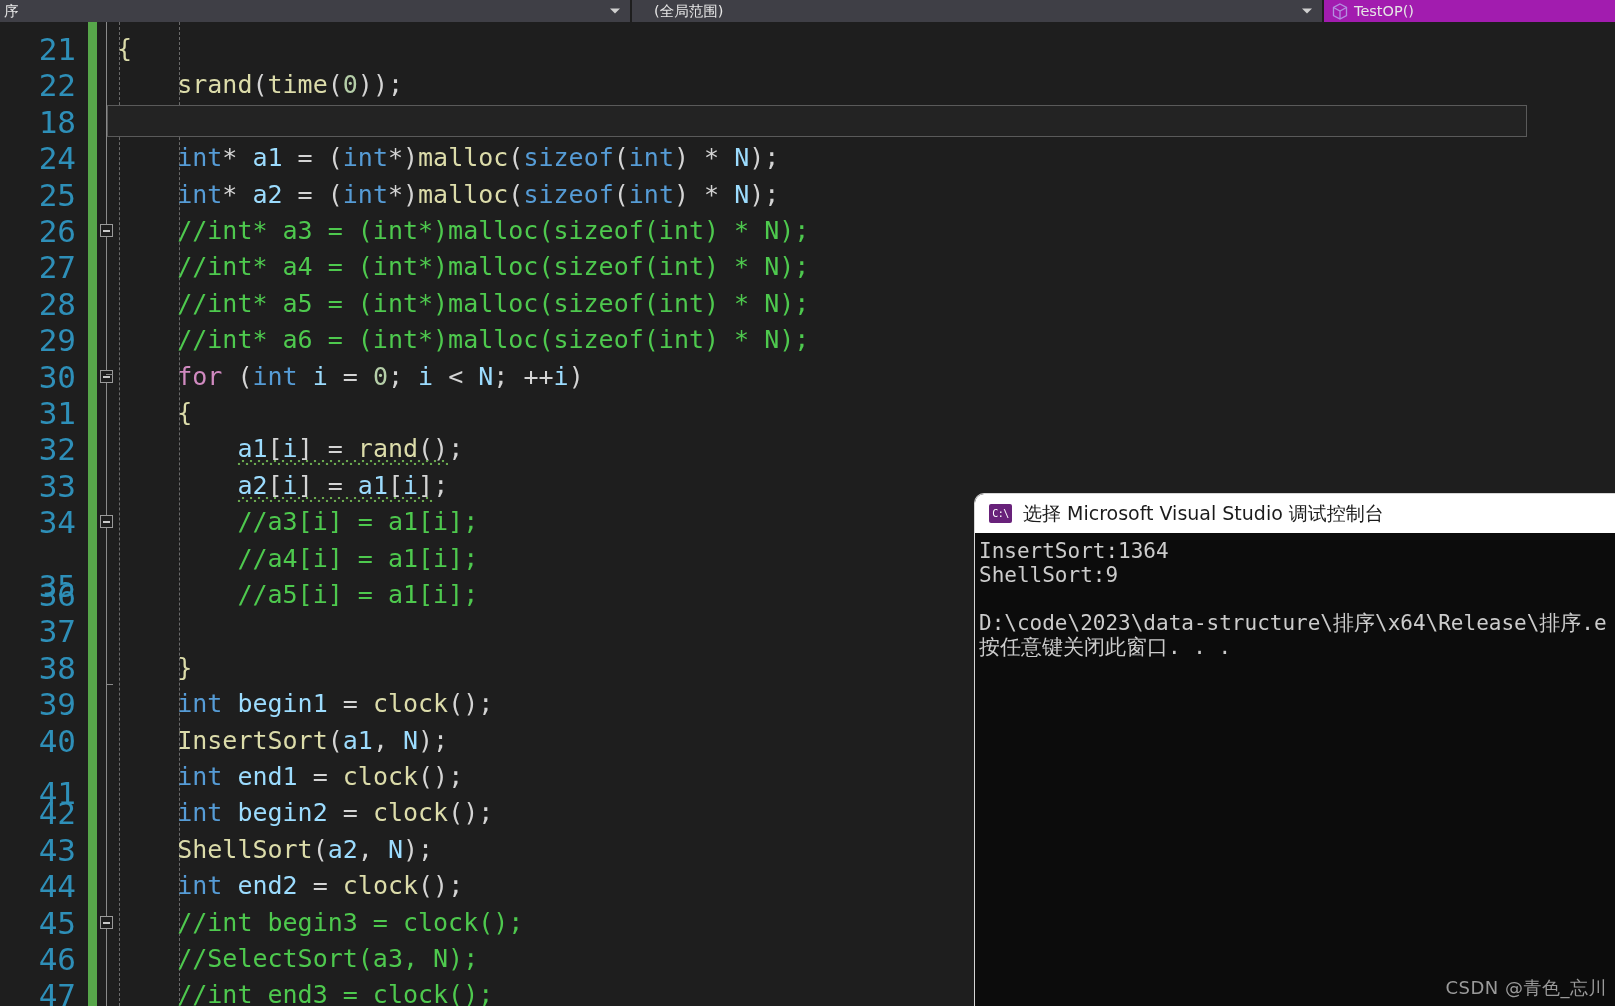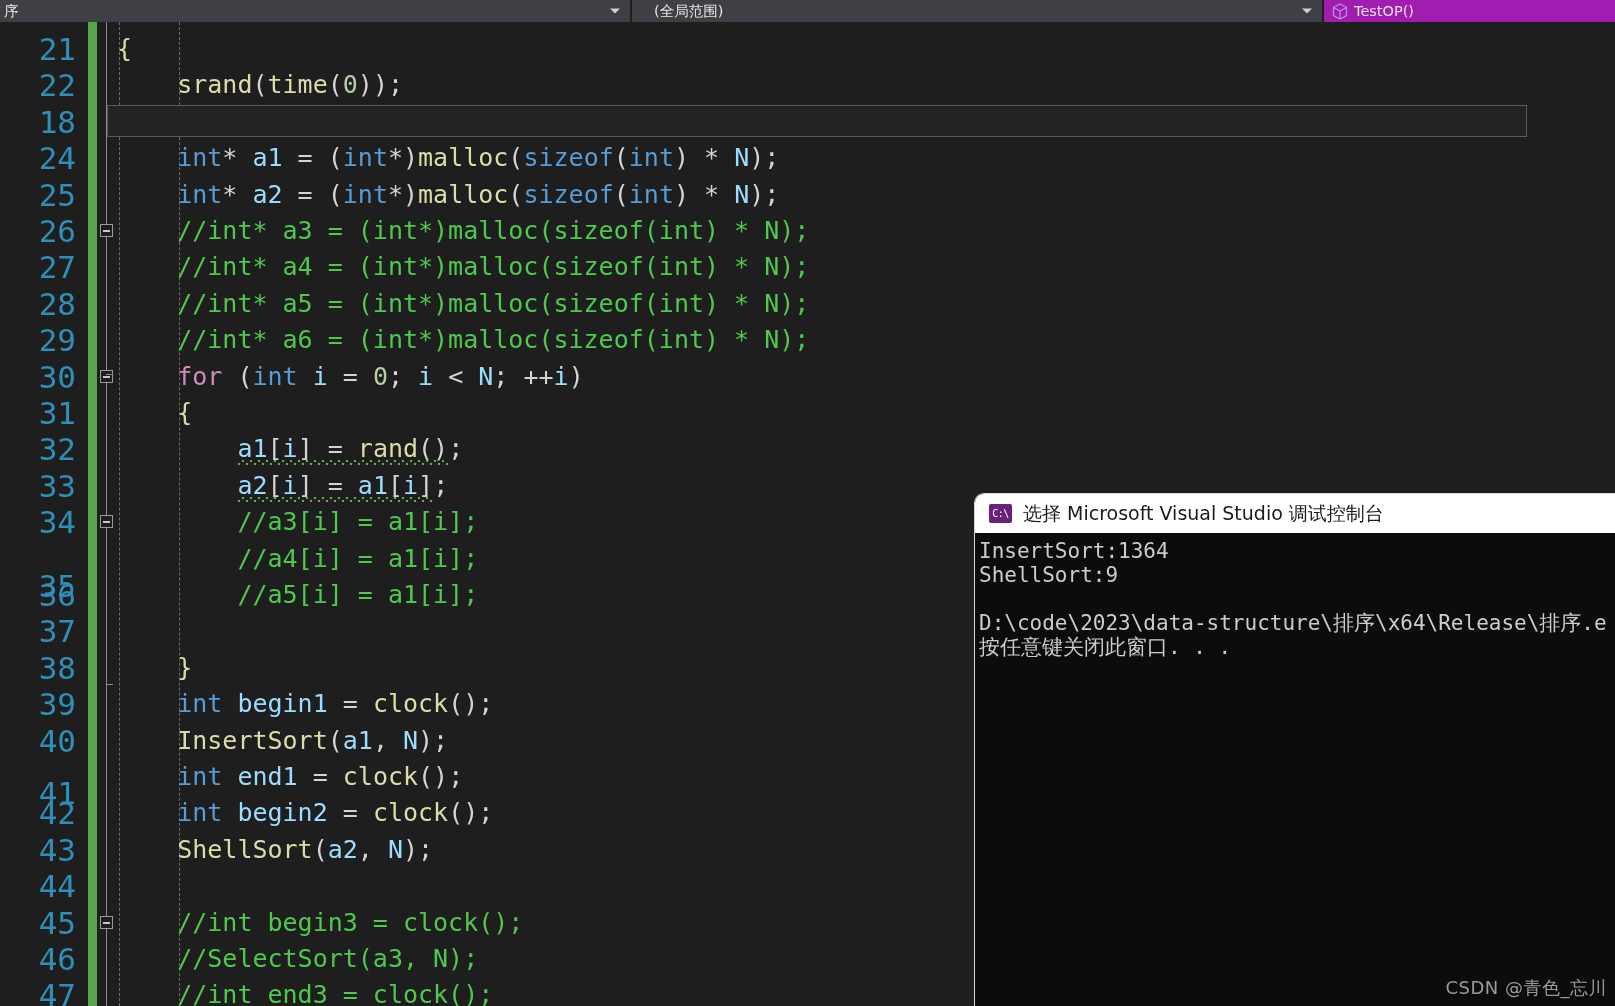--- a/index.html
+++ b/index.html
@@ -222,20 +222,21 @@
       <div class="squig" style="left: 120.4px; top: 474.8px; width: 195.65px;"></div>
       <div class="cl" style="top: 482.2px; left: 120.4px;"><span class="cmt">//a3[i] = a1[i];</span></div>
       <div class="cl" style="top: 518.6px; left: 120.4px;"><span class="cmt">//a4[i] = a1[i];</span></div>
       <div class="cl" style="top: 555px; left: 120.4px;"><span class="cmt">//a5[i] = a1[i];</span></div>
       <div class="cl" style="top: 627.8px; left: 60.2px;"><span class="brace">}</span></div>
       <div class="cl" style="top: 664.2px; left: 60.2px;"><span class="kw">int</span><span class="punc"> </span><span class="id">begin1</span><span class="punc"> = </span><span class="fn">clock</span><span class="punc">();</span></div>
       <div class="cl" style="top: 700.6px; left: 60.2px;"><span class="fn">InsertSort</span><span class="punc">(</span><span class="id">a1</span><span class="punc">, </span><span class="id">N</span><span class="punc">);</span></div>
       <div class="cl" style="top: 737px; left: 60.2px;"><span class="kw">int</span><span class="punc"> </span><span class="id">end1</span><span class="punc"> = </span><span class="fn">clock</span><span class="punc">();</span></div>
       <div class="cl" style="top: 773.4px; left: 60.2px;"><span class="kw">int</span><span class="punc"> </span><span class="id">begin2</span><span class="punc"> = </span><span class="fn">clock</span><span class="punc">();</span></div>
       <div class="cl" style="top: 809.8px; left: 60.2px;"><span class="fn">ShellSort</span><span class="punc">(</span><span class="id">a2</span><span class="punc">, </span><span class="id">N</span><span class="punc">);</span></div>
+      <div class="cl" style="top: 846.2px; left: 60.2px;"><span class="kw">int</span><span class="punc"> </span><span class="id">end2</span><span class="punc"> = </span><span class="fn">clock</span><span class="punc">();</span></div>
       <div class="cl" style="top: 882.6px; left: 60.2px;"><span class="cmt">//int begin3 = clock();</span></div>
       <div class="cl" style="top: 919px; left: 60.2px;"><span class="cmt">//SelectSort(a3, N);</span></div>
       <div class="cl" style="top: 955.4px; left: 60.2px;"><span class="cmt">//int end3 = clock();</span></div>
     </div>
 <div class="cur-line" style="top: 82.8px;"></div>
   </div>
 
 <div class="console">
   <div class="console-title">
     <span class="con-icon">C:\</span>

